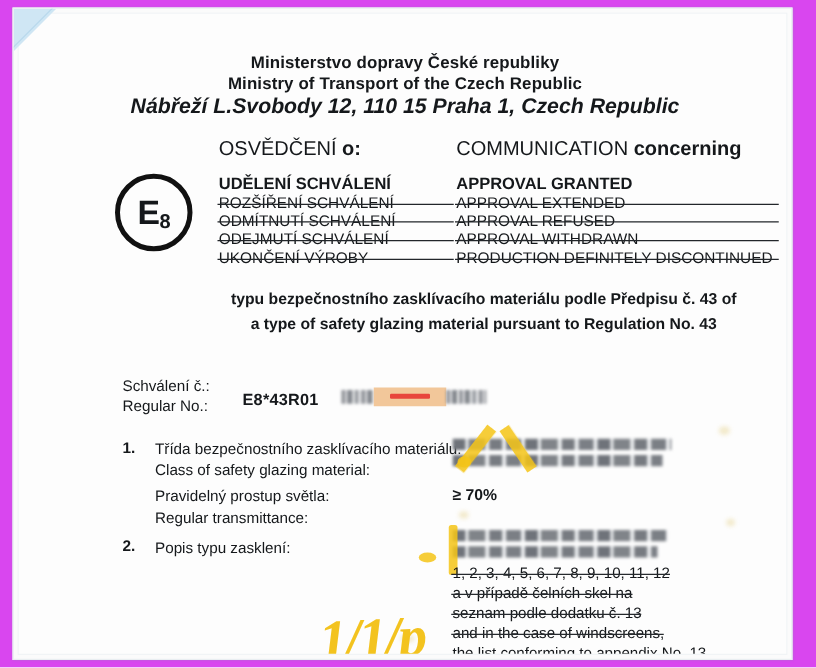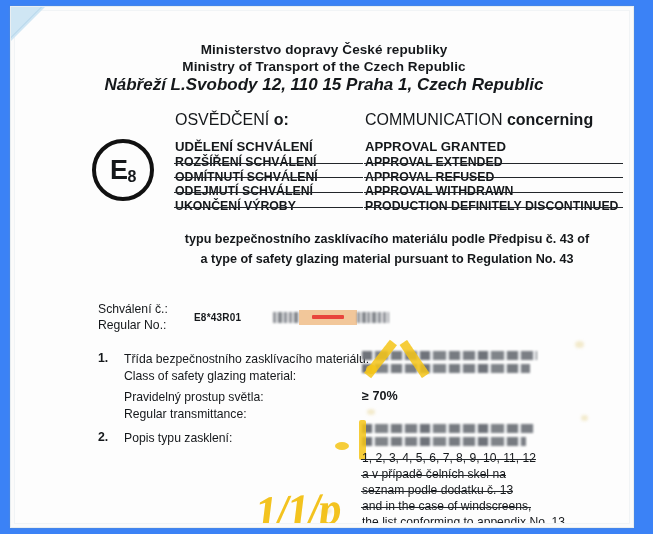--- a/index.html
+++ b/index.html
@@ -12,21 +12,21 @@
     overflow: hidden;
     background: #ffffff;
     font-family: "Liberation Sans", sans-serif;
   }
 
   
   .viewer {
     position: relative;
     width: 653px;
     height: 534px;
-    background: #3b82f6;
+    background: #d946ef;
     box-sizing: border-box;
     overflow: hidden;
   }
 
   
   .sheet {
     position: absolute;
     left: 10px;
     top: 6px;
     width: 624px;
@@ -163,21 +163,20 @@
     line-height: 14.6px;
     white-space: nowrap;
   }
   .opt.granted {
     font-weight: bold;
     font-size: 13.2px;
     line-height: 16px;
   }
   .opt.struck {
     position: relative;
-    font-weight: bold;
   }
   .opt.struck::after {
     content: "";
     position: absolute;
     left: -1px;
     right: 2px;
     top: 53%;
     height: 1px;
     background: #22262a;
   }
@@ -207,21 +206,21 @@
     position: absolute;
     left: 0;
     top: 0;
     font-size: 12.2px;
     line-height: 16px;
   }
   .appno-val {
     position: absolute;
     left: 96px;
     top: 11px;
-    font-size: 10px;
+    font-size: 13px;
     font-weight: bold;
     letter-spacing: 0.2px;
   }
 
   
   .redact-row {
     position: absolute;
     left: 175px;
     top: 9px;
     height: 14px;

